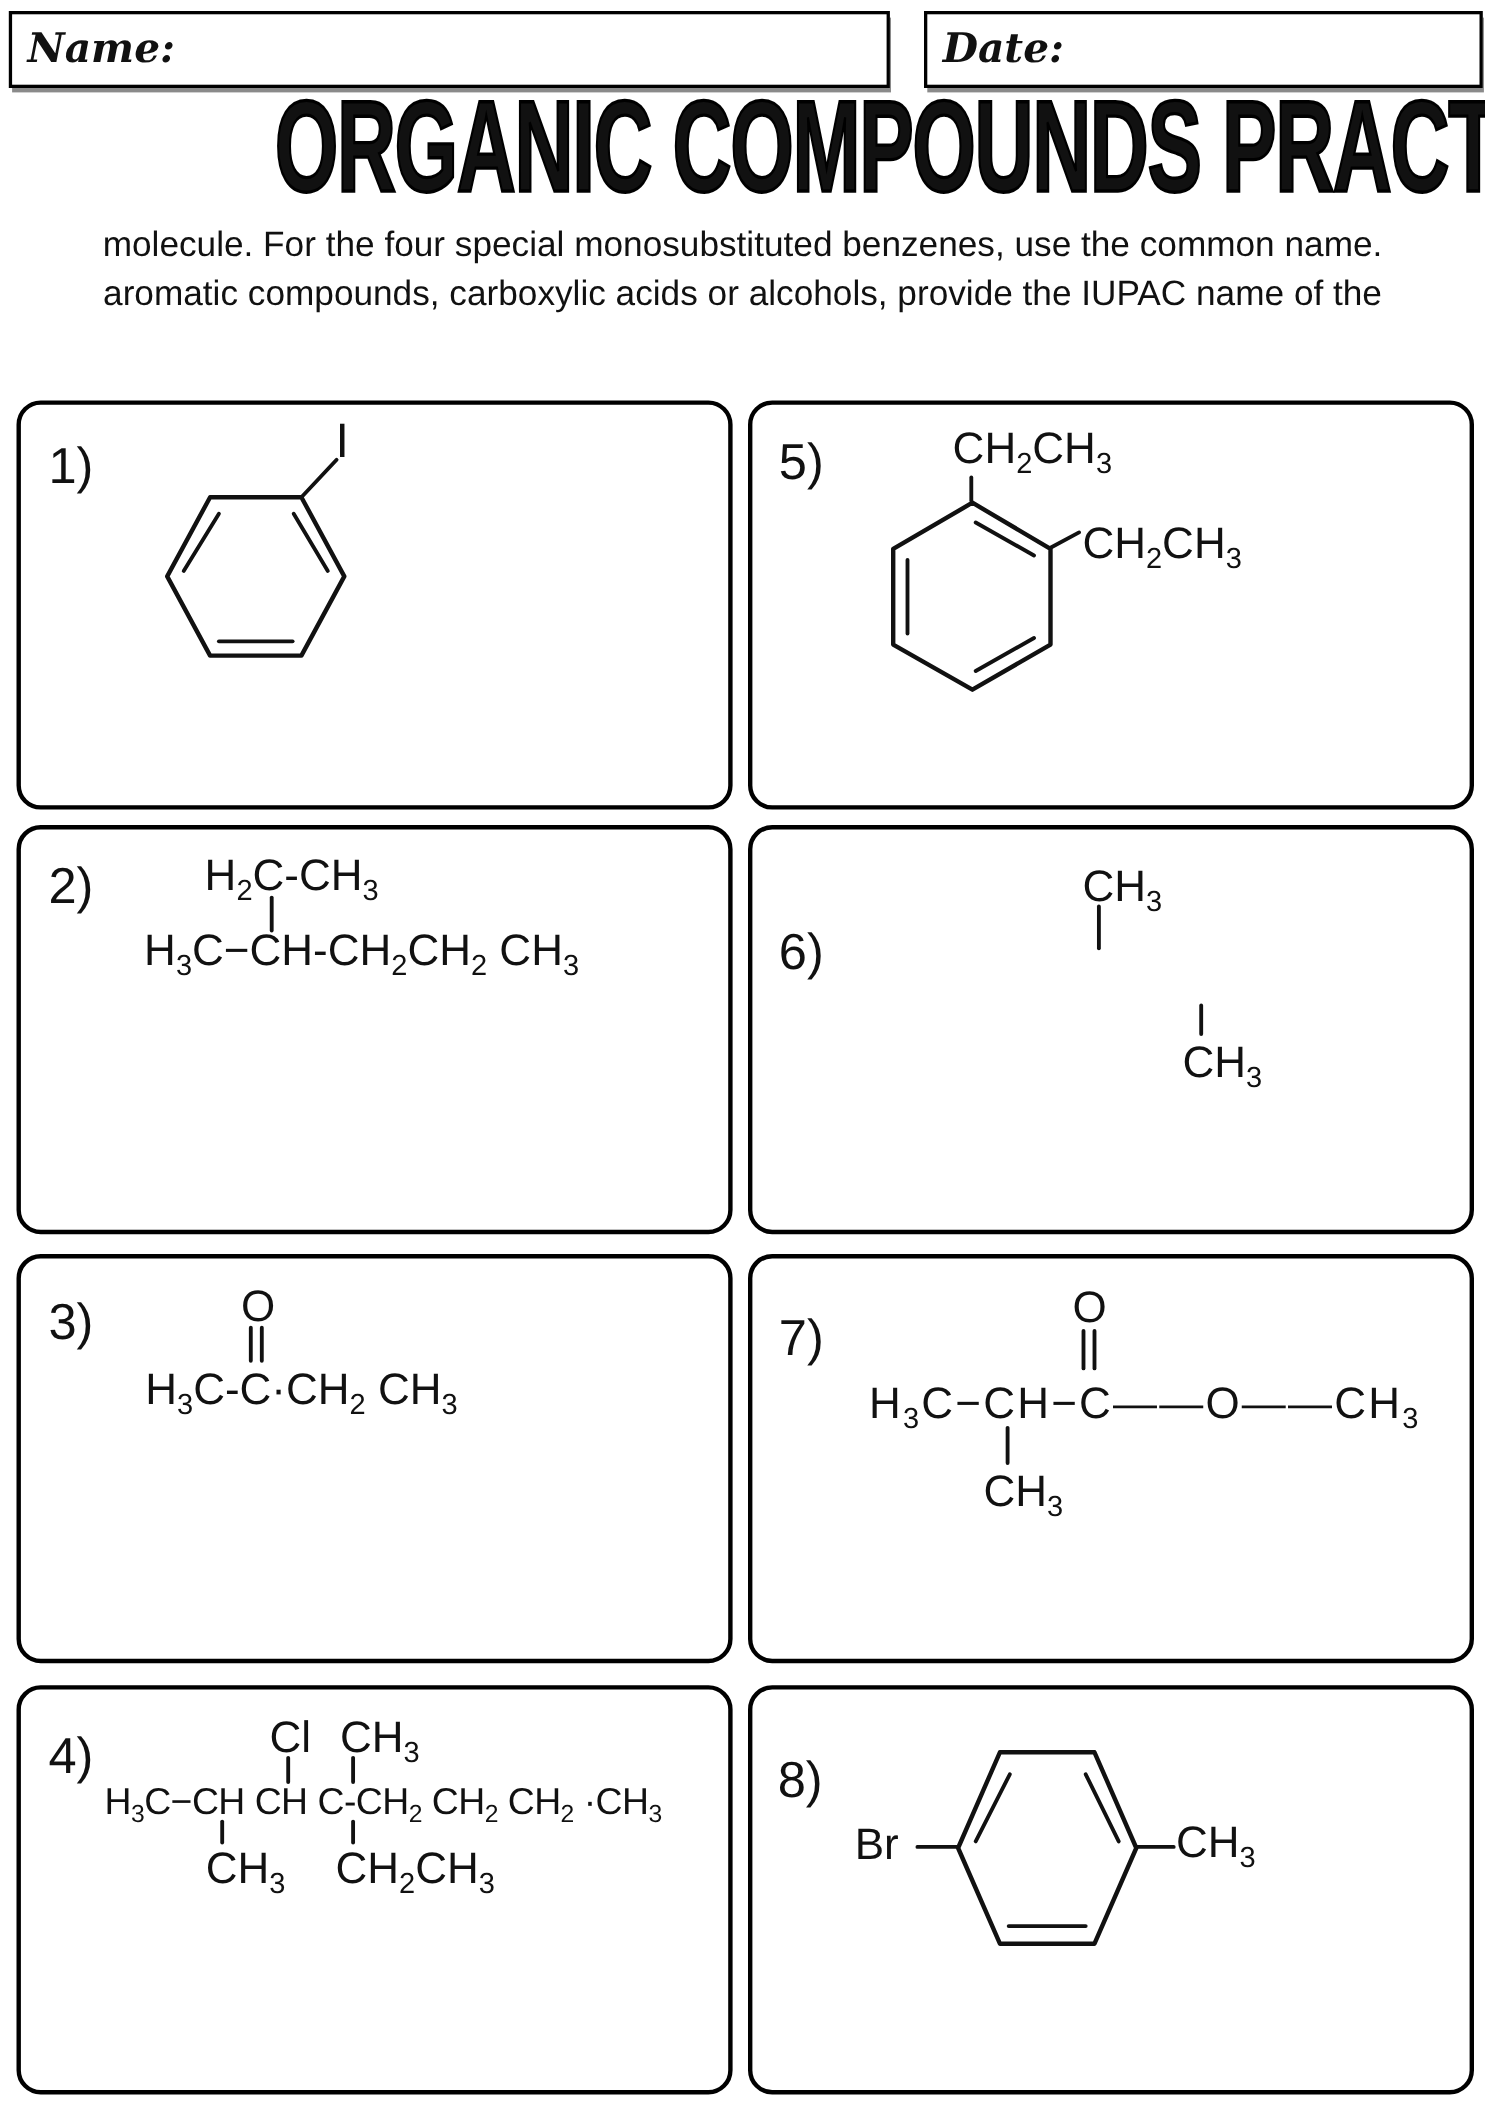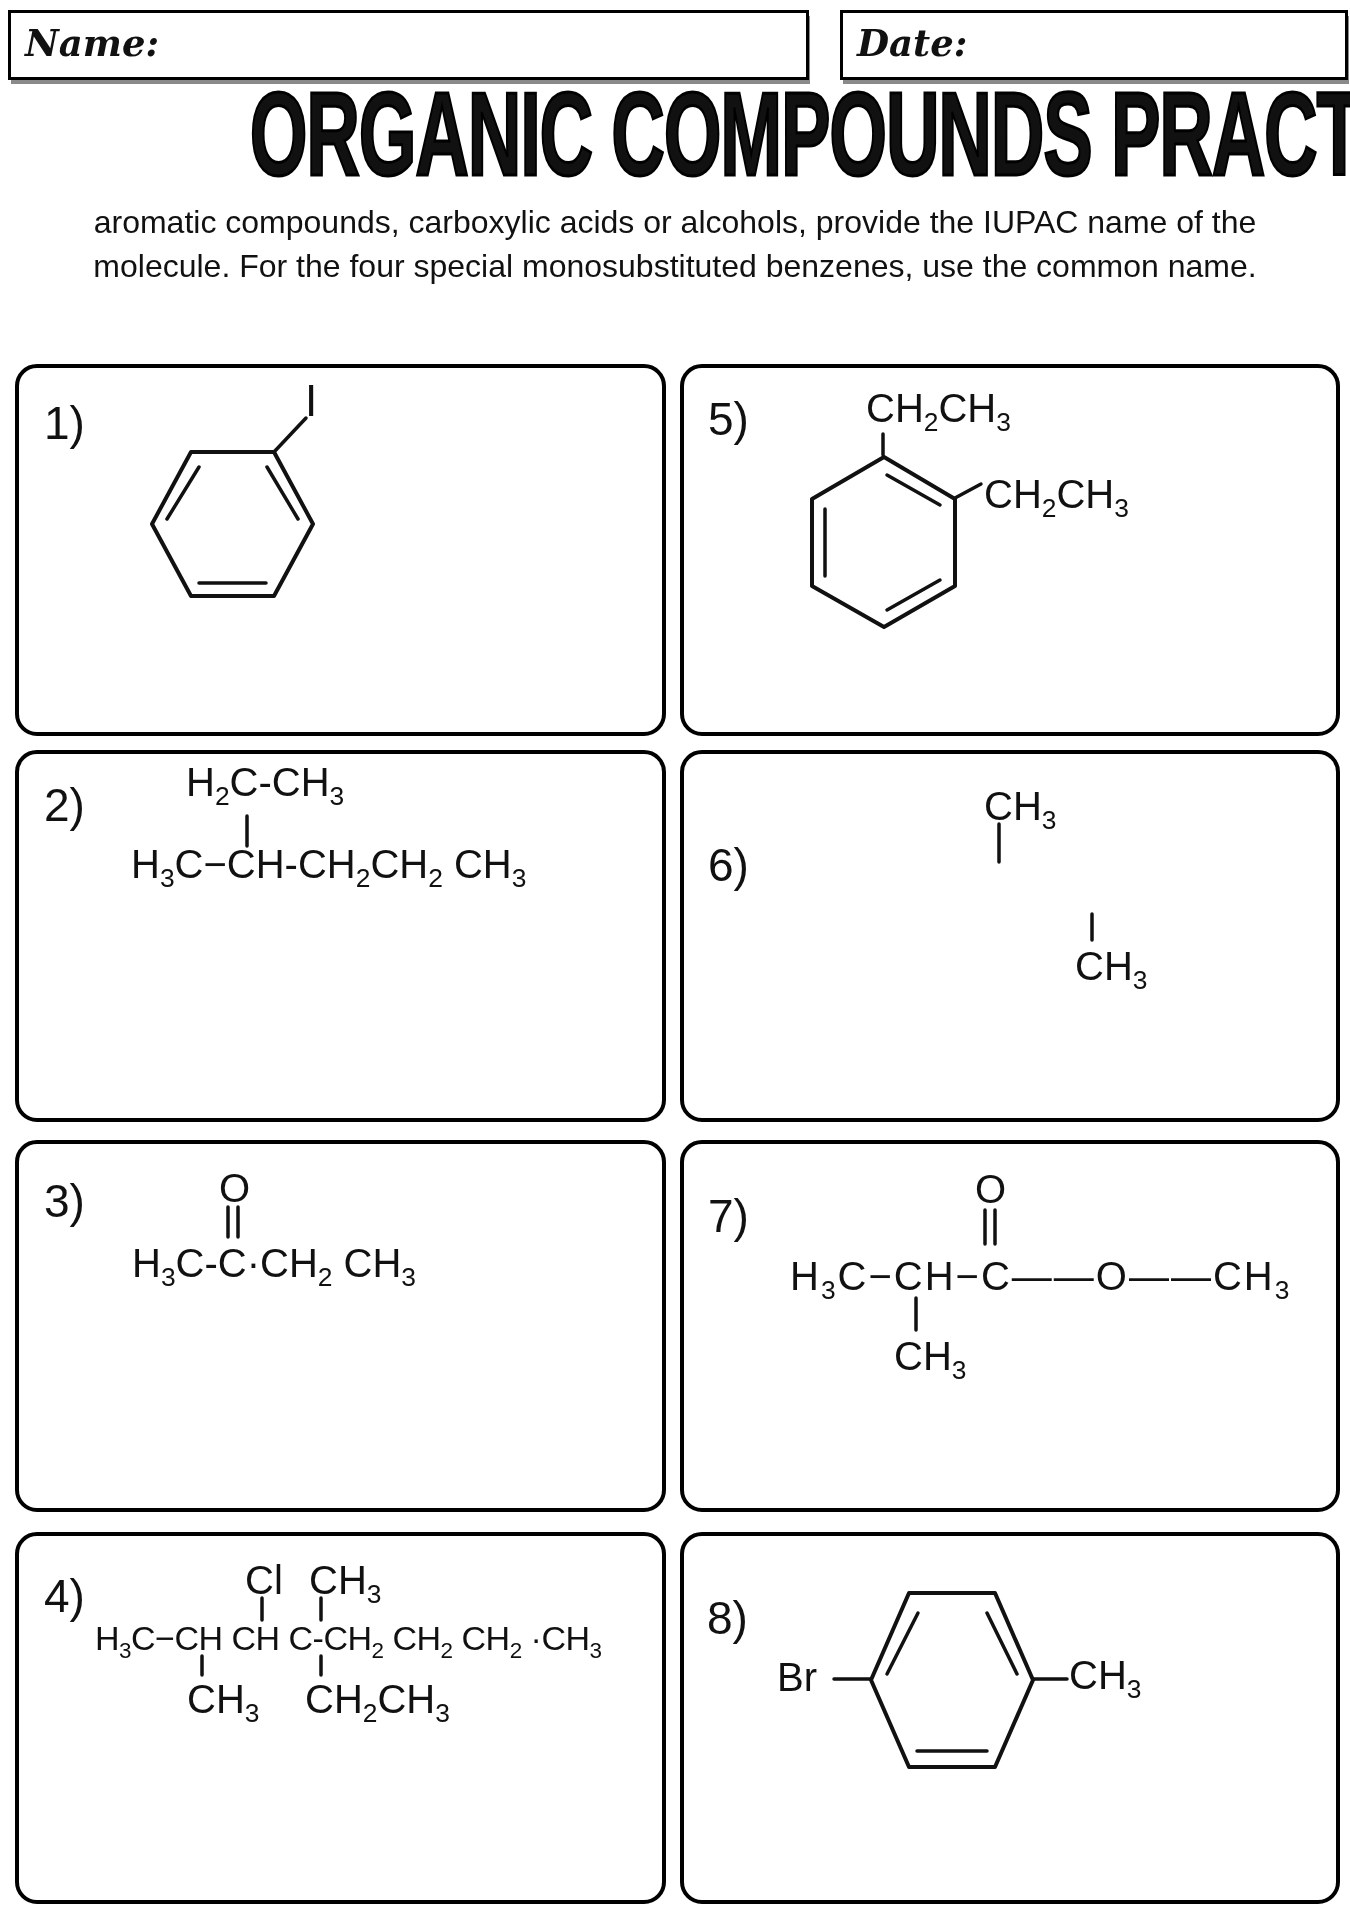--- a/index.html
+++ b/index.html
@@ -44,22 +44,22 @@
 <div class="field-box" style="left:8px;top:10px;width:795px;height:64px;">
   <div class="field-label">Name:</div>
 </div>
 <div class="field-box" style="left:840px;top:10px;width:502px;height:64px;">
   <div class="field-label">Date:</div>
 </div>
 
 <div class="page-title">ORGANIC COMPOUNDS PRACTICE</div>
 
 <div class="instructions">
+  <div>molecule. For the four special monosubstituted benzenes, use the common name.</div>
   <div>aromatic compounds, carboxylic acids or alcohols, provide the IUPAC name of the</div>
-  <div>molecule. For the four special monosubstituted benzenes, use the common name.</div>
 </div>
 
 <div class="abox" style="left:15px;top:364px;width:643px;height:364px;">
   <svg class="overlay" width="635" height="356" viewBox="0 0 635 356">
     <polygon class="ring" points="133,156 172,84 255,84 294,156 255,228 172,228"></polygon>
     <line class="stroke" x1="148" y1="151" x2="180" y2="99"></line>
     <line class="stroke" x1="248" y1="99" x2="279" y2="151"></line>
     <line class="stroke" x1="180" y1="215" x2="247" y2="215"></line>
     <line class="stroke" x1="255" y1="84" x2="287" y2="50"></line>
   </svg>
@@ -79,21 +79,21 @@
   <div class="qnum" style="left:24px;top:24px;">5)</div>
   <div class="ft" style="left:182px;top:18px;">CH<sub>2</sub>CH<sub>3</sub></div>
   <div class="ft" style="left:300px;top:104px;">CH<sub>2</sub>CH<sub>3</sub></div>
 </div>
 
 <div class="abox" style="left:15px;top:750px;width:643px;height:364px;">
   <svg class="overlay" width="635" height="356" viewBox="0 0 635 356">
     <line class="stroke" x1="228" y1="62" x2="228" y2="92"></line>
   </svg>
   <div class="qnum" style="left:25px;top:24px;">2)</div>
-  <div class="ft" style="left:167px;top:6px;">H<sub>2</sub>C-CH<sub>3</sub></div>
+  <div class="ft" style="left:167px;top:20px;">H<sub>2</sub>C-CH<sub>3</sub></div>
   <div class="ft" style="left:112px;top:88px;">H<sub>3</sub>C−CH-CH<sub>2</sub>CH<sub>2</sub> CH<sub>3</sub></div>
 </div>
 
 <div class="abox" style="left:680px;top:750px;width:652px;height:364px;">
   <svg class="overlay" width="644" height="356" viewBox="0 0 644 356">
     <line class="stroke" x1="315" y1="70" x2="315" y2="108"></line>
     <line class="stroke" x1="408" y1="160" x2="408" y2="186"></line>
   </svg>
   <div class="qnum" style="left:24px;top:84px;">6)</div>
   <div class="ft" style="left:300px;top:30px;">CH<sub>3</sub></div>

